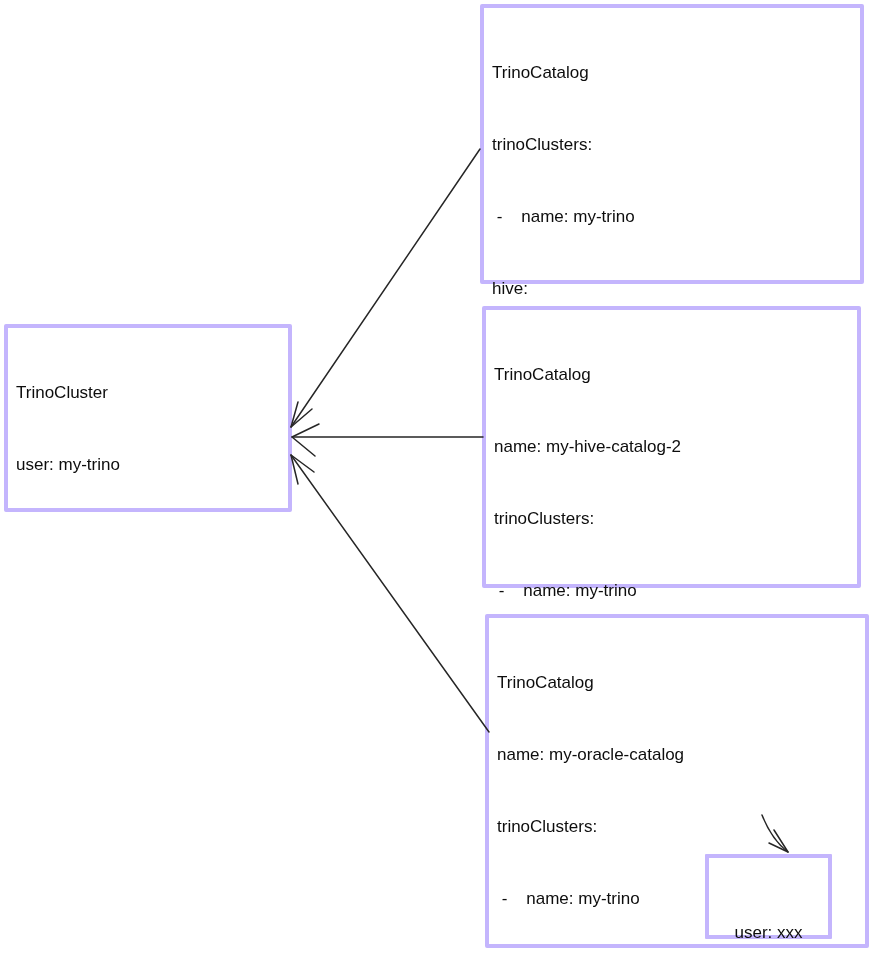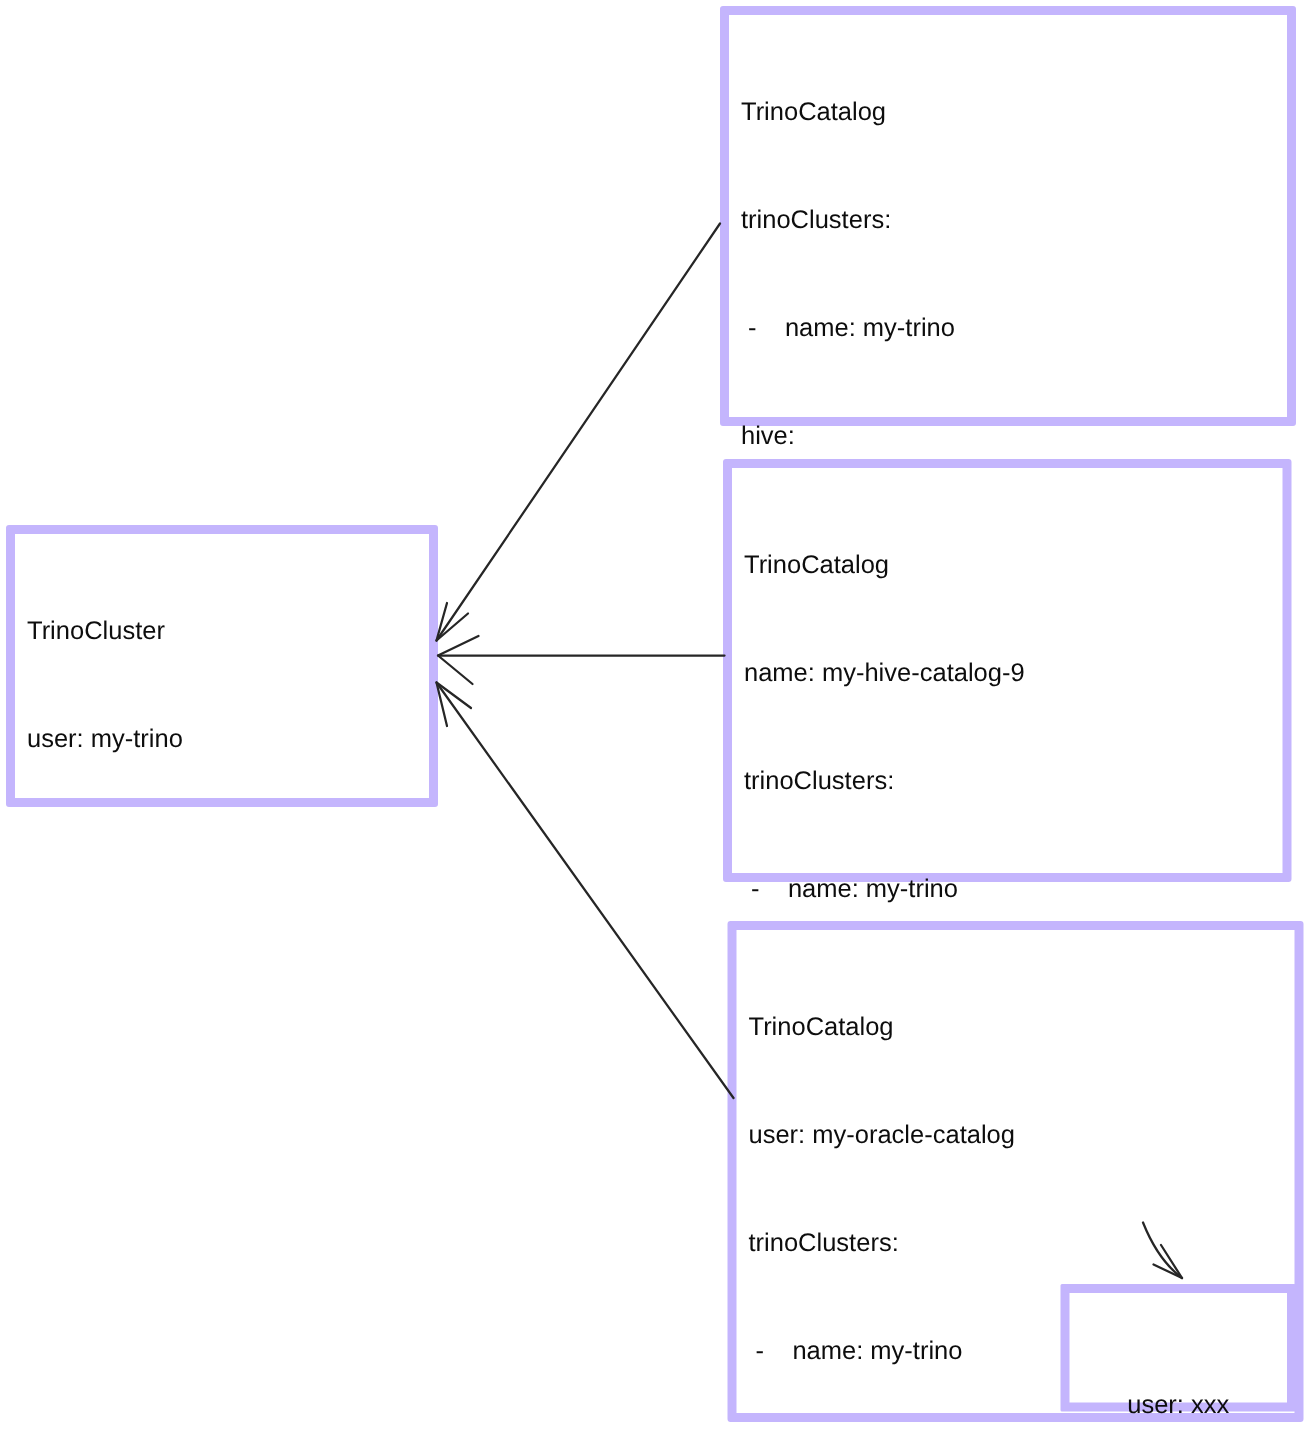--- a/index.html
+++ b/index.html
@@ -8,36 +8,36 @@
     width: 872px;
     height: 954px;
     background: #ffffff;
     overflow: hidden;
     font-family: "Liberation Sans", sans-serif;
   }
   .box {
     position: absolute;
     box-sizing: border-box;
     background: #ffffff;
-    border: 6px solid #c4b5fd;
+    border: 4px solid #c4b5fd;
     border-radius: 2px;
     padding: 5px 8px;
     color: #0d0d0d;
     font-size: 17px;
     line-height: 24px;
     white-space: pre;
     z-index: 1;
   }
   .line { white-space: pre; }
-  #cluster-box   { left: 4px;   top: 350px; width: 288px; height: 188px; }
+  #cluster-box   { left: 4px;   top: 324px; width: 288px; height: 188px; }
   #catalog-box-1 { left: 480px; top: 4px;   width: 384px; height: 280px; }
   #catalog-box-2 { left: 482px; top: 306px; width: 379px; height: 282px; }
   #catalog-box-3 { left: 485px; top: 614px; width: 384px; height: 334px; }
   #secret-box {
-    left: 216px; top: 236px; width: 157px; height: 85px;
+    left: 216px; top: 236px; width: 127px; height: 85px;
     text-align: center;
     padding-top: 15px;
     border-radius: 1px;
   }
   #connector-layer {
     position: absolute;
     left: 0; top: 0;
     width: 872px; height: 954px;
     z-index: 5;
     pointer-events: none;
@@ -65,32 +65,32 @@
     <div class="line"> -    name: my-trino</div>
     <div class="line">hive:</div>
     <div class="line">     s3: # S3ConnnectionSpec</div>
     <div class="line">         inline:</div>
     <div class="line">              host: minio</div>
     <div class="line">     metastore: # whatever</div>
   </div>
 
   <div class="box" id="catalog-box-2">
     <div class="line">TrinoCatalog</div>
-    <div class="line">name: my-hive-catalog-9</div>
+    <div class="line">name: my-hive-catalog-2</div>
     <div class="line">trinoClusters:</div>
     <div class="line"> -    name: my-trino</div>
     <div class="line">hive:</div>
     <div class="line">     hdfs:</div>
     <div class="line">         # TBD</div>
     <div class="line">     metastore: # whatever</div>
   </div>
 
   <div class="box" id="catalog-box-3">
     <div class="line">TrinoCatalog</div>
-    <div class="line">user: my-oracle-catalog</div>
+    <div class="line">name: my-oracle-catalog</div>
     <div class="line">trinoClusters:</div>
     <div class="line"> -    name: my-trino</div>
     
     
     
 
     
     <div class="box" id="secret-box">
       <div class="line">user: xxx</div>
       

